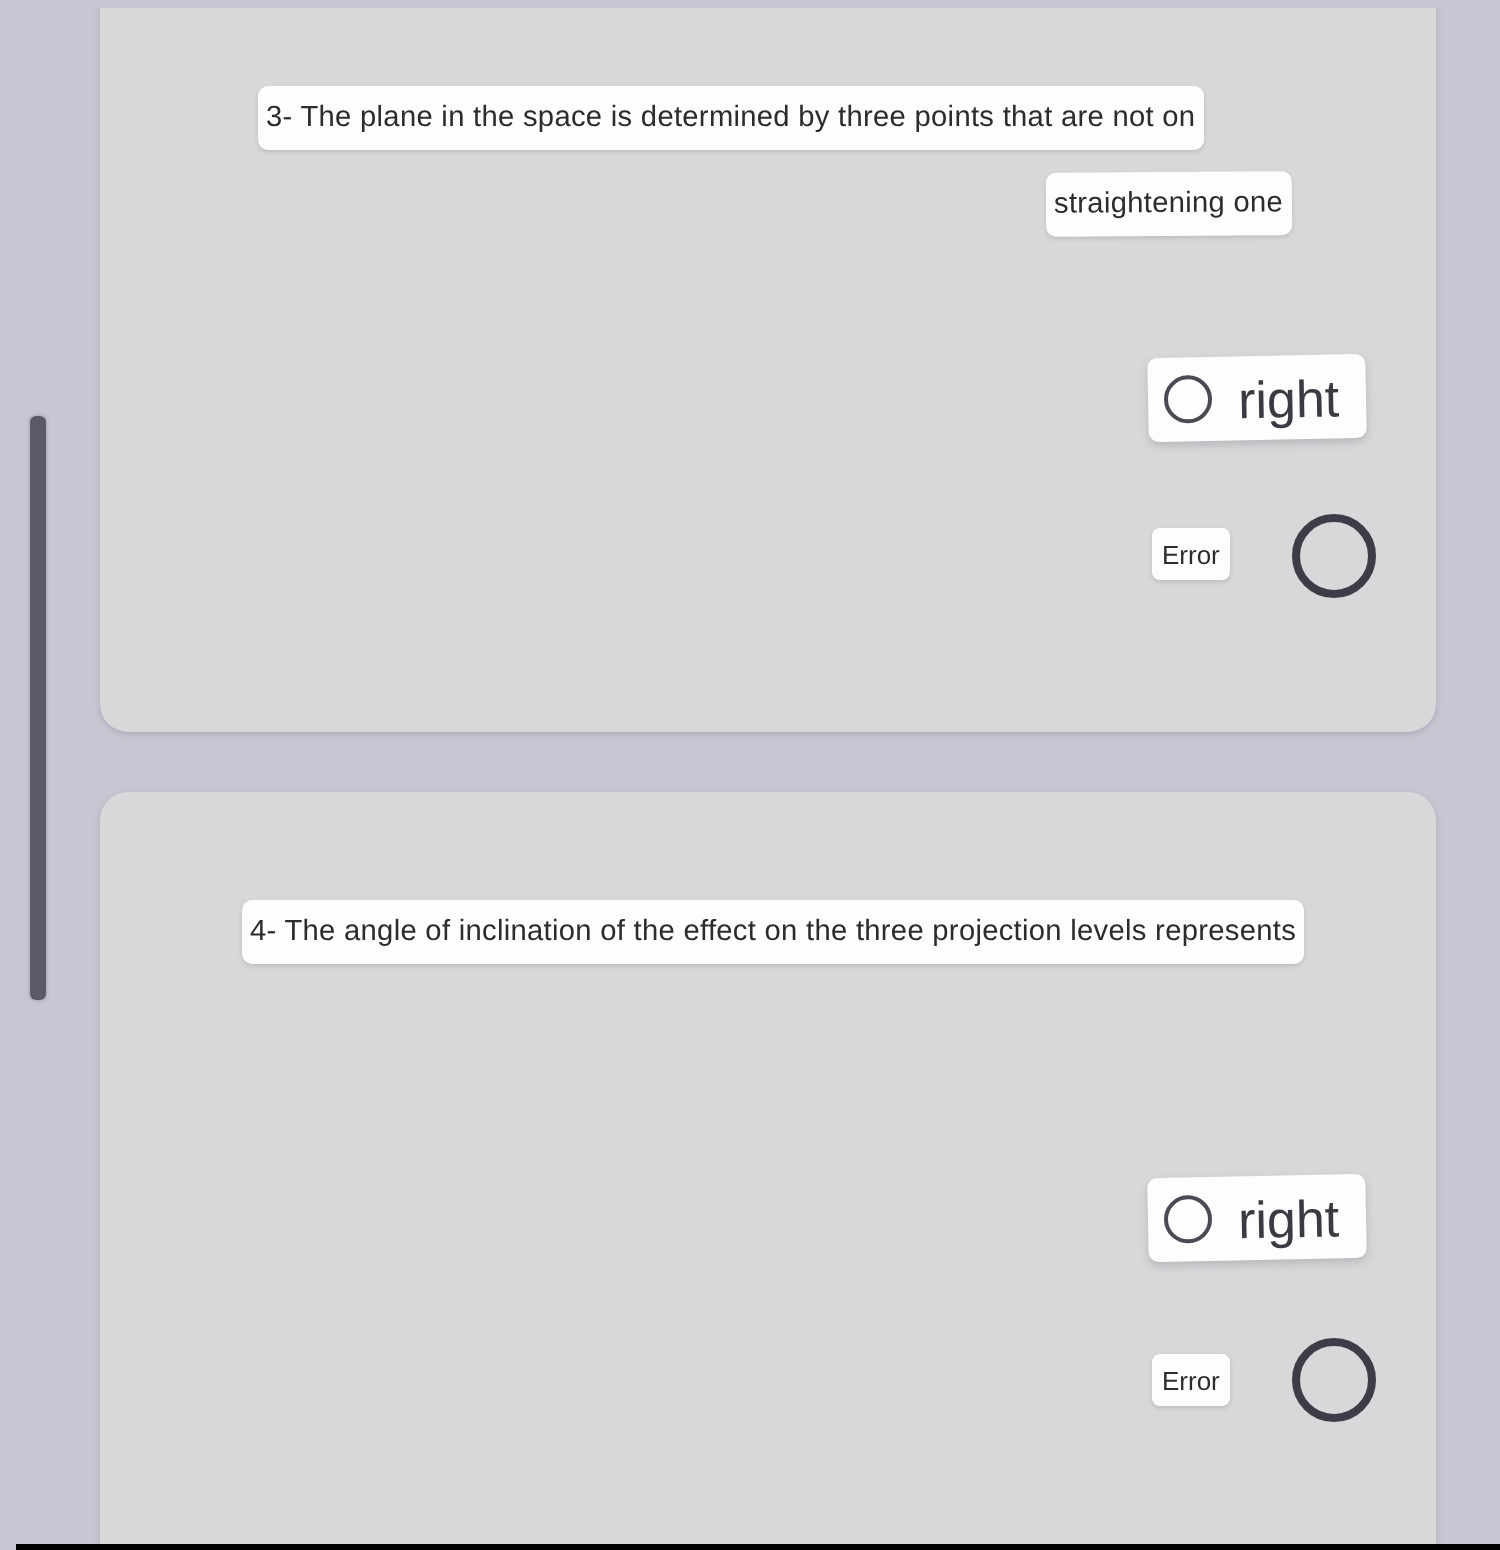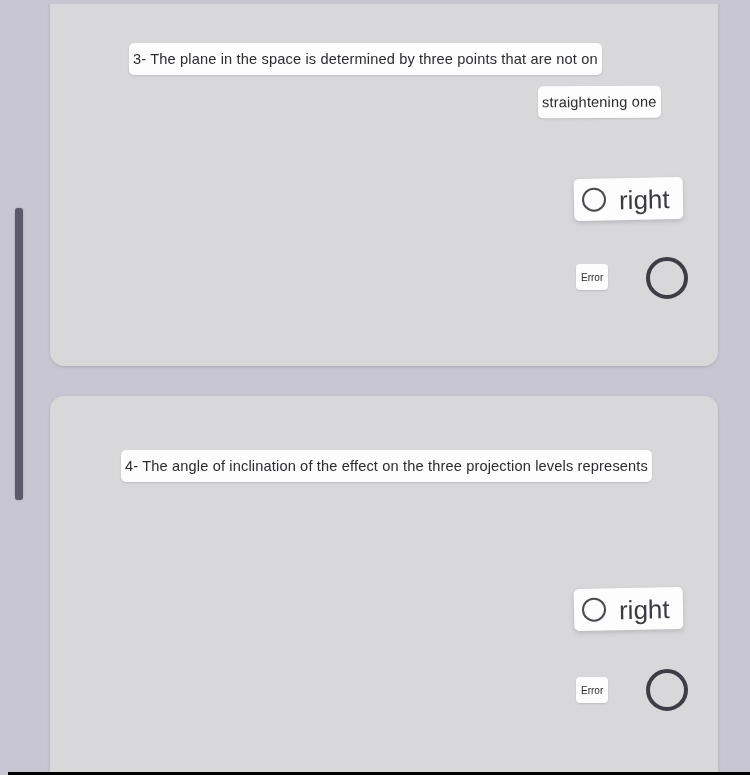--- a/index.html
+++ b/index.html
@@ -84,21 +84,21 @@
     display:inline-block;
     width:24px; height:24px;
     border:2.4px solid #4a4a55;
     border-radius:50%;
   }
   .opt-right .lbl { line-height:1; padding-bottom:3px; }
 
   
   .opt-error-label {
     height:26px;
-    font-size:10px;
+    font-size:13px;
     padding:0 5px;
     color:#2b2b30;
     border-radius:4px;
   }
   .ring-lg {
     position:absolute;
     width:42px; height:42px;
     border:4px solid #3d3d48;
     border-radius:50%;
     background:transparent;
@@ -126,21 +126,21 @@
   <div class="scroll-track">
     <div class="scroll-thumb"></div>
   </div>
 
   <div class="page-col">
 
     <div class="card card-1">
 
       <div class="ocr q-line" style="left:79px; top:127px;">3- The plane in the space is determined by three points that are not on</div>
 
-      <div class="ocr q-line tilt" style="left:488px; top:170px;text-align:center;">straightening one</div>
+      <div class="ocr q-line tilt" style="left:473px; top:170px;text-align:center;">straightening one</div>
 
       <div class="ocr opt-right" style="left:524px; top:262px;">
         <span class="ring-sm"></span>
         <span class="lbl">right</span>
       </div>
 
       <div class="ocr opt-error-label" style="left:526px; top:348px;">Error</div>
       <div class="ring-lg" style="left:596px; top:341px;"></div>
     </div>
 

